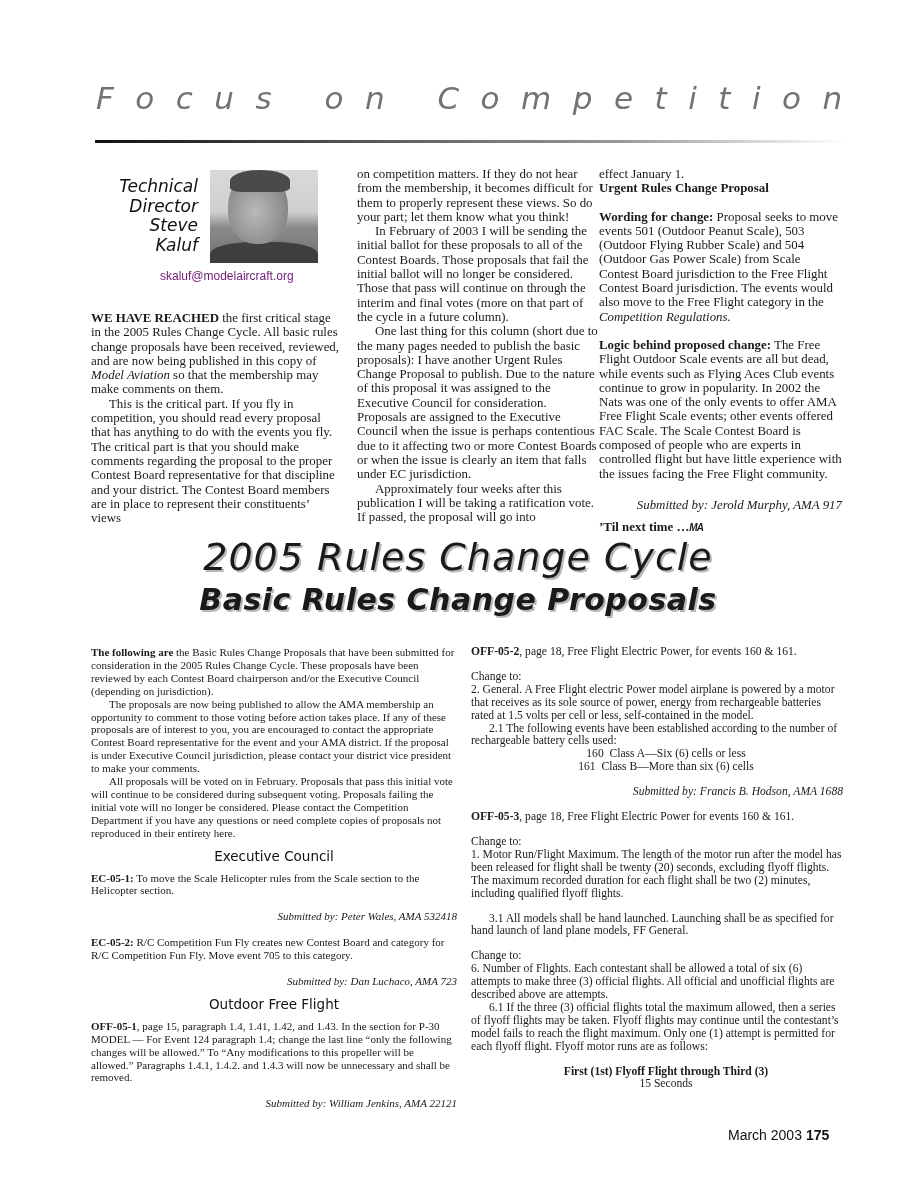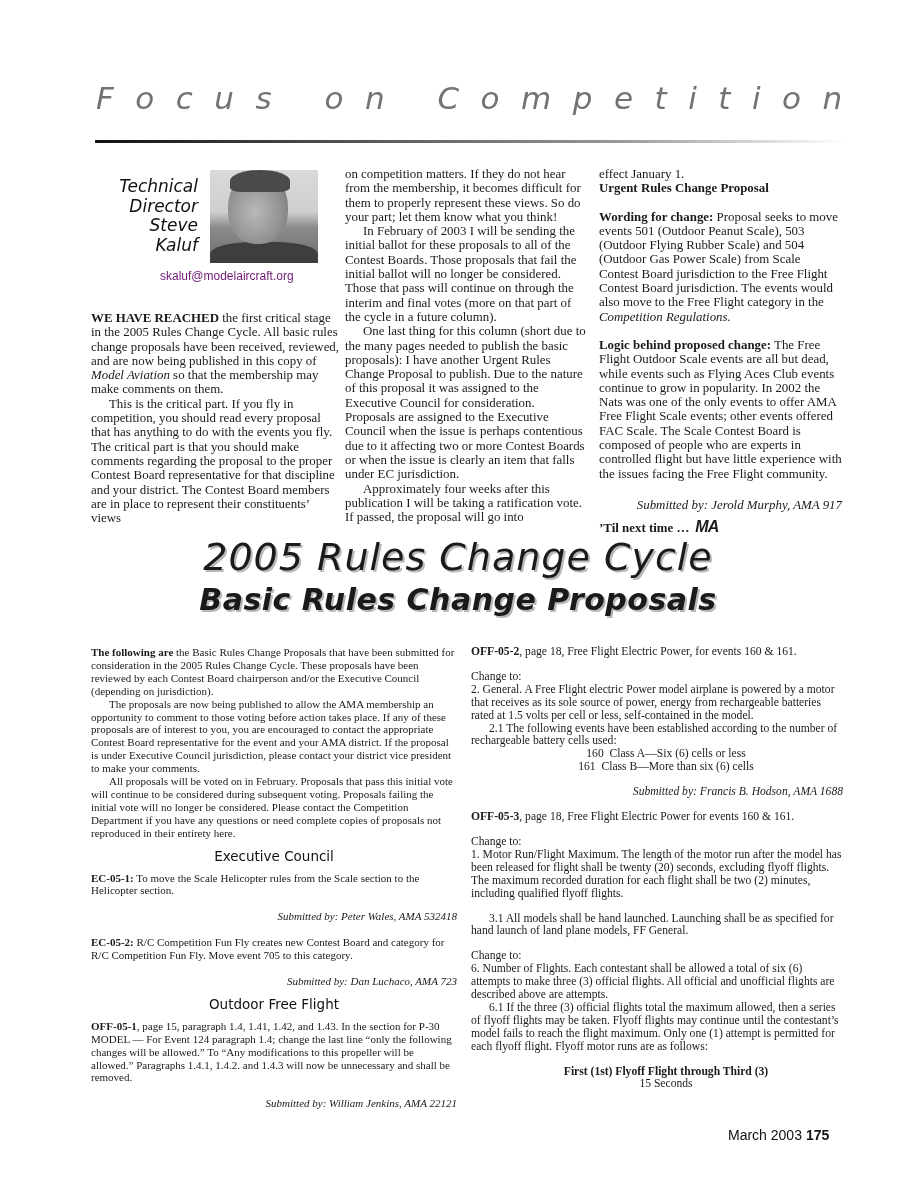--- a/index.html
+++ b/index.html
@@ -9,39 +9,39 @@
      font-family:"DejaVu Sans", sans-serif; font-style:italic; font-size:31px;
      letter-spacing:21.5px; color:#737373; white-space:nowrap; }
   .header-rule { position:absolute; left:95px; top:140px; width:750px; height:3px;
      background:linear-gradient(to right, #111 0%, #555 35%, #999 70%, #fff 100%); }
 
   
   .col { position:absolute; font-size:12.9px; line-height:14.3px; text-align:left; }
   .col p { margin:0; }
   .indent { text-indent:18px; }
   .col1 { left:91px; top:311px; width:250px; }
-  .col2 { left:345px; top:167px; width:243px; }
+  .col2 { left:357px; top:167px; width:243px; }
   .col3 { left:599px; top:167px; width:243px; }
 
   .author-box { position:absolute; left:90px; top:170px; width:250px; height:120px; }
   .author-name { position:absolute; right:142px; top:7px; text-align:right;
      font-family:"DejaVu Sans", sans-serif; font-style:italic; font-size:17px; line-height:19.5px; color:#111; }
   .author-name div { white-space:nowrap; }
   .photo { position:absolute; left:120px; top:0px; width:108px; height:93px;
      background:linear-gradient(180deg,#d9d9d9 0%, #cfcfcf 45%, #8a8a8a 62%, #6f6f6f 100%); overflow:hidden; }
   .photo .head { position:absolute; left:18px; top:2px; width:60px; height:72px; border-radius:48% 48% 45% 45%;
      background:radial-gradient(ellipse at 45% 55%, #b9b9b9 0%, #8f8f8f 60%, #6a6a6a 100%); }
   .photo .hair { position:absolute; left:20px; top:0px; width:60px; height:22px; border-radius:50% 50% 20% 20%;
      background:#4a4a4a; }
   .photo .shirt { position:absolute; left:0; top:72px; width:108px; height:30px; background:#3e3e3e;
      border-radius:40% 40% 0 0; }
   .email { position:absolute; left:70px; top:99px; font-family:"Liberation Sans", sans-serif; font-size:12px; color:#701a75; }
 
   .subby { font-style:italic; text-align:right; }
-  .ma-logo { font-family:"Liberation Sans", sans-serif; font-weight:bold; font-style:italic; font-size:16px; margin-left:6px; letter-spacing:-1px; }
+  .ma-logo { font-family:"Liberation Sans", sans-serif; font-weight:bold; font-style:italic; font-size:10px; letter-spacing:-1px; }
 
   
   .big-title { position:absolute; left:0; width:916px; text-align:center;
      font-family:"DejaVu Sans", sans-serif; font-style:italic; color:#1a1a1a;
      text-shadow:2px 2px 0 #b8b8b8; }
   .t1 { top:535px; font-size:38px; letter-spacing:1px; }
   .t2 { top:582px; font-size:30px; font-weight:bold; letter-spacing:0.5px; }
 
   
   .bcol { position:absolute; font-size:11.3px; line-height:12.9px; }

